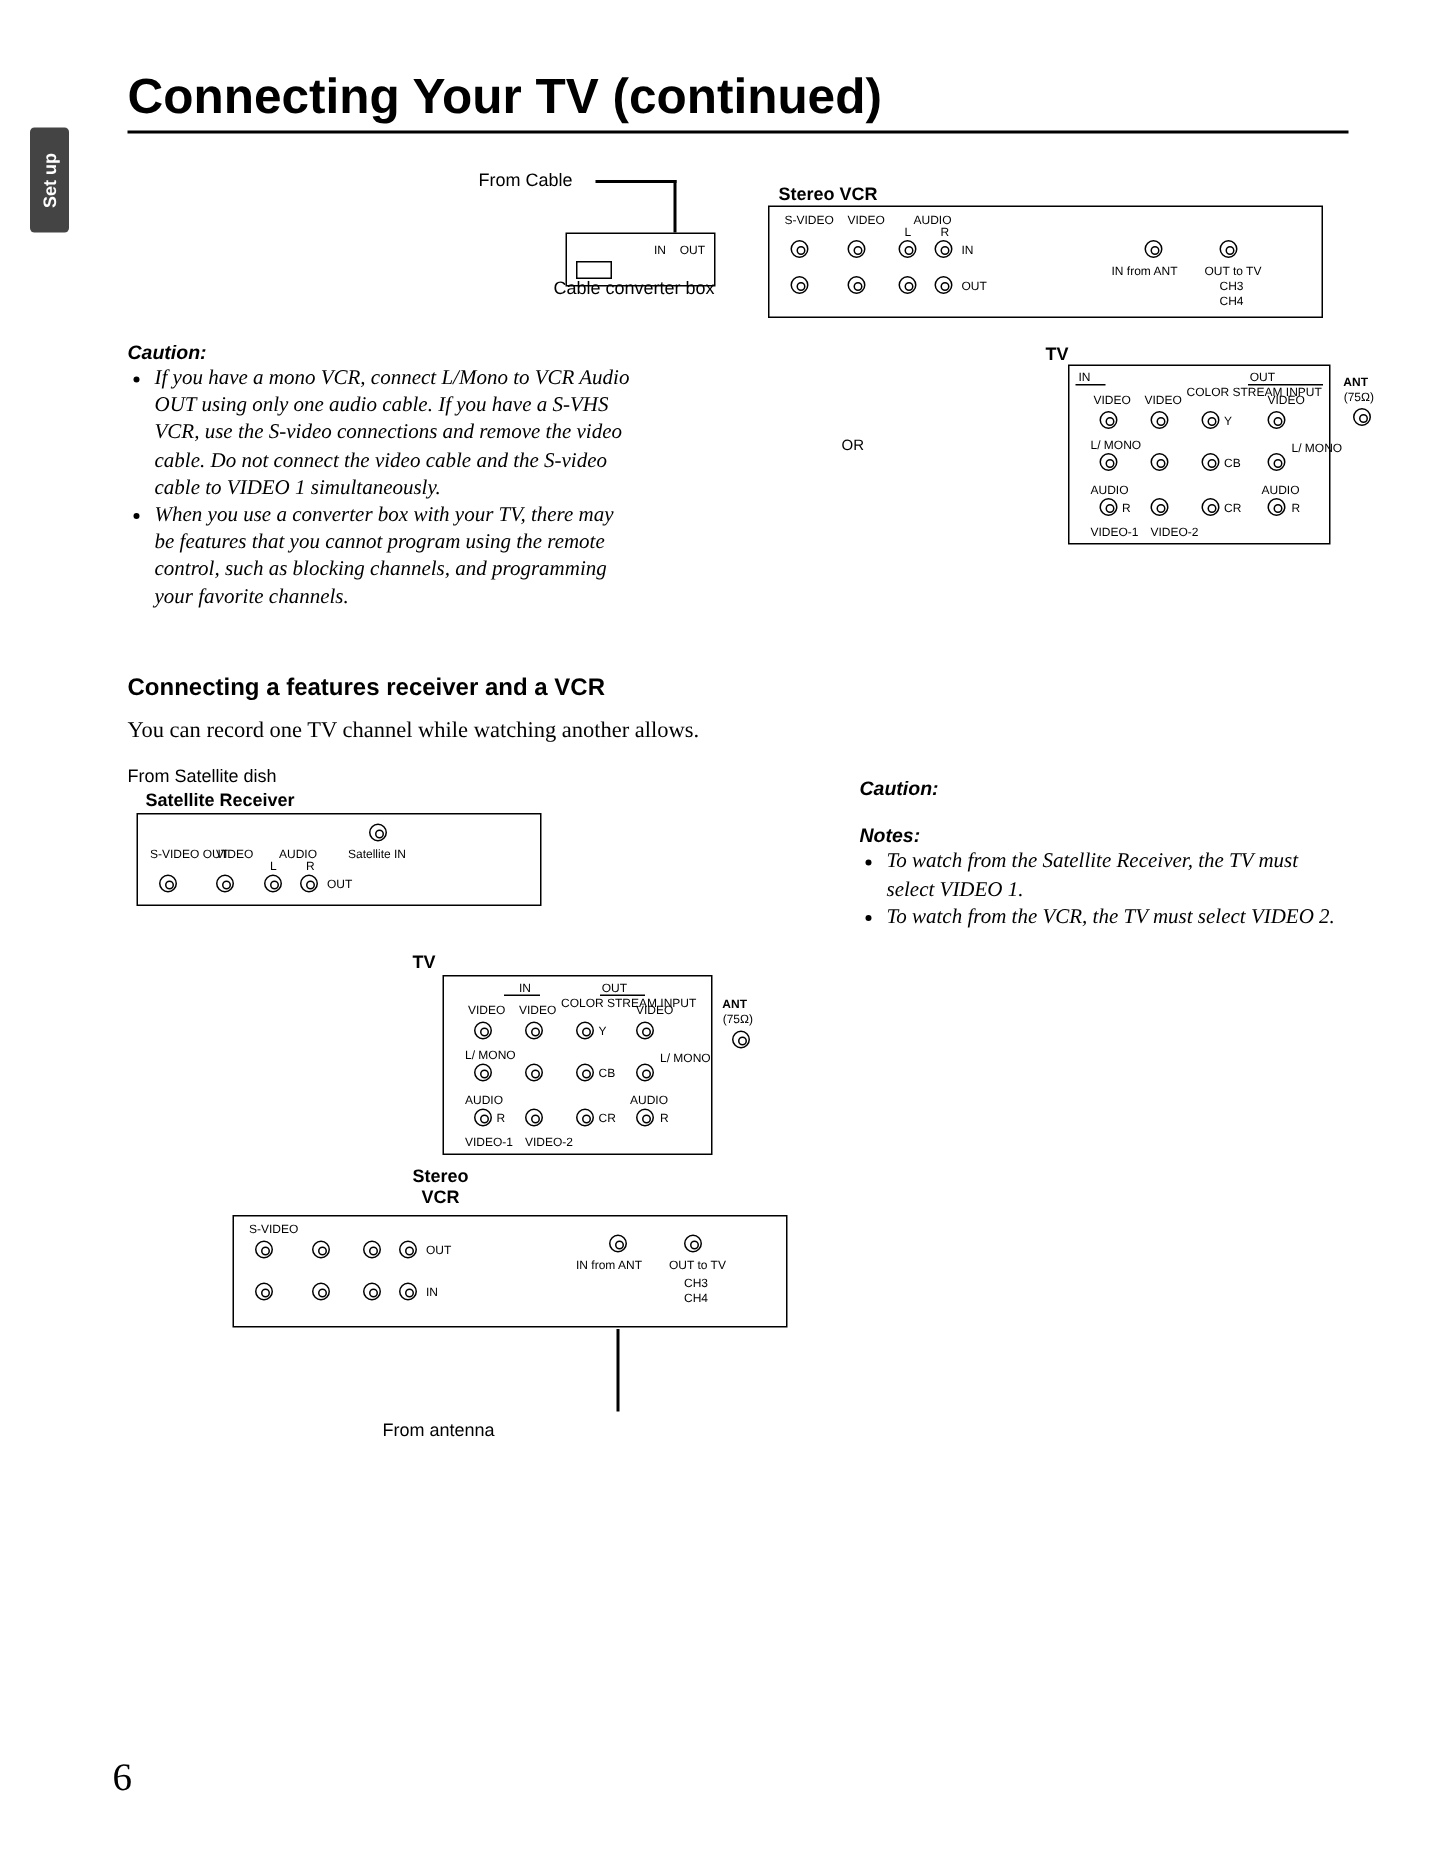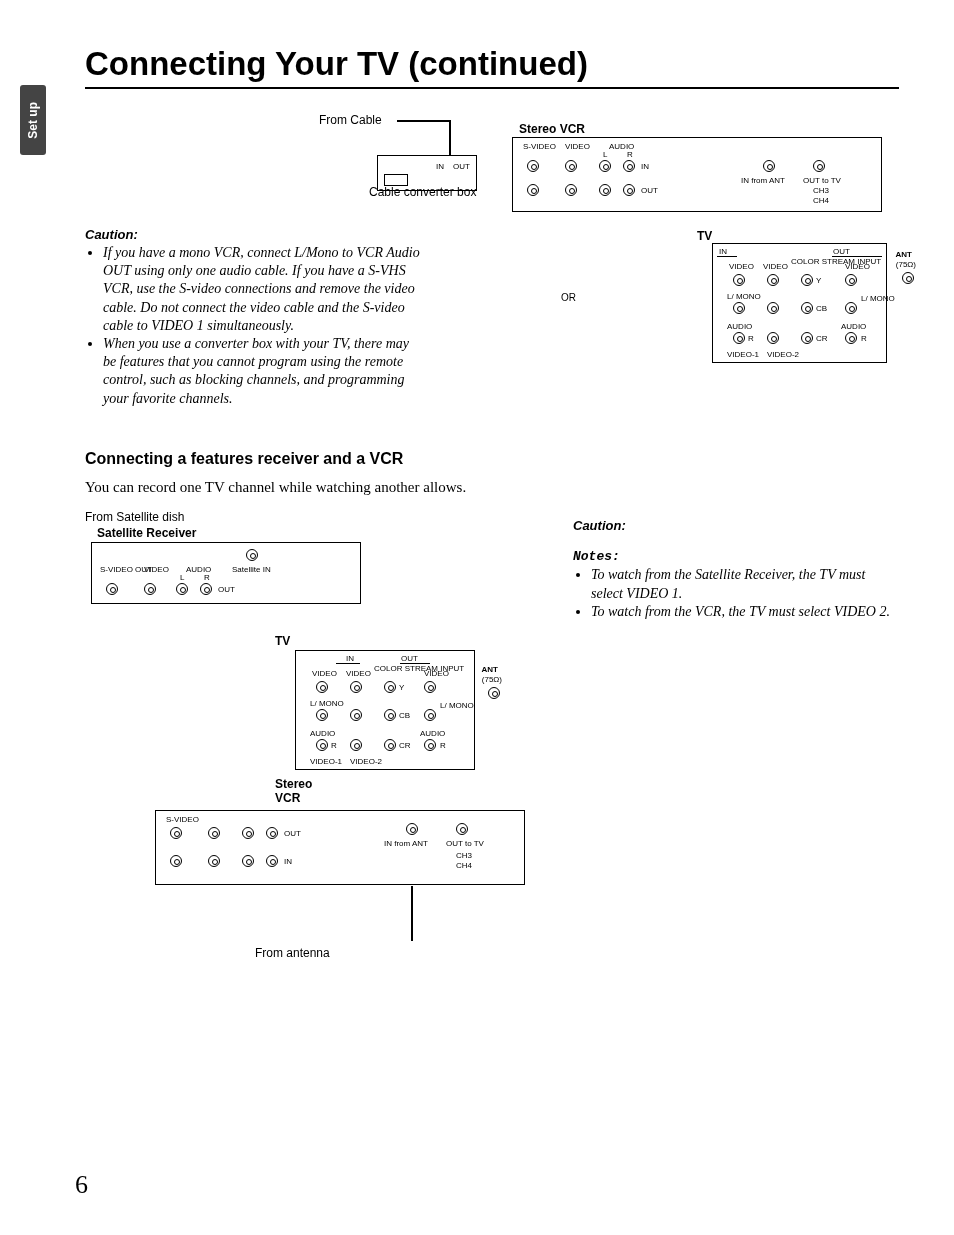--- a/index.html
+++ b/index.html
@@ -63,21 +63,21 @@
     margin: 0 0 10px 0;
   }
   .caution-label {
     font-family: Arial, Helvetica, sans-serif;
     font-weight: bold;
     font-style: italic;
     font-size: 13px;
     margin: 0 0 2px 0;
   }
   .notes-label {
-    font-family: Liberation Mono, monospace;
+    font-family: Liberation Sans, sans-serif;
     font-weight: bold;
     font-style: italic;
     font-size: 13px;
     margin: 16px 0 2px 0;
   }
   ul.italic-list {
     margin: 0 0 14px 0;
     padding-left: 18px;
     font-style: italic;
     font-size: 14px;
@@ -127,21 +127,21 @@
   .jack::after{
     content:"";position:absolute;left:3px;top:3px;width:4px;height:4px;border:1px solid #000;border-radius:50%;
   }
   .lbl {
     position: absolute;
     font-family: Arial, Helvetica, sans-serif;
     font-size: 8px;
     white-space: nowrap;
   }
   .lbl.m { font-size: 12px; }
-  .lbl.b { font-weight: bold; }
+  .lbl.b { font-weight: bold; text-align: center; }
   .wire { position:absolute; background:#000; }
 </style>
 </head>
 <body>
 
 <div class="side-tab">
   <span>Set up</span>
 </div>
 
 <div class="content">

